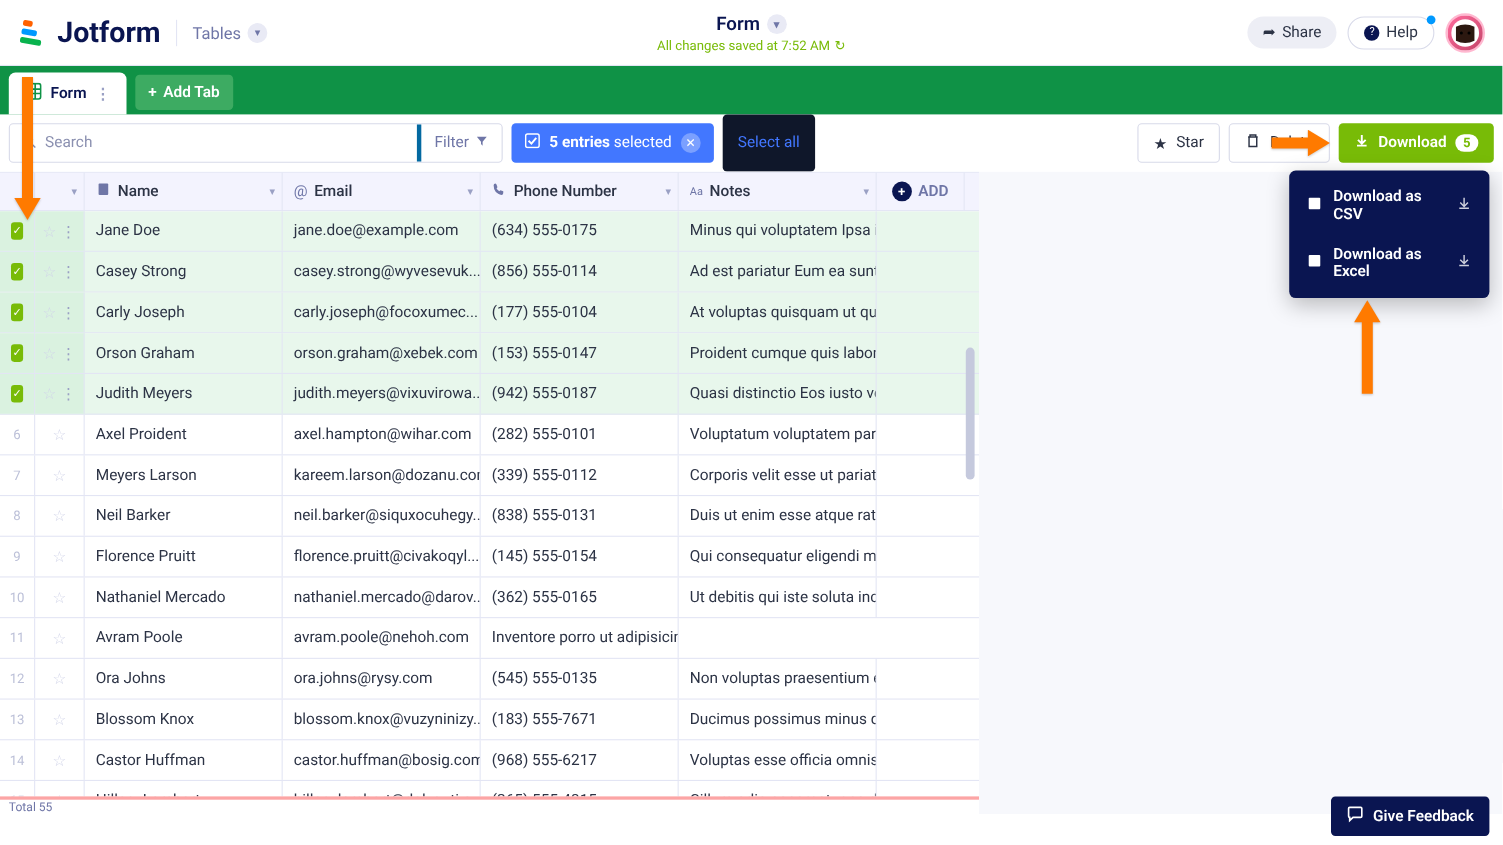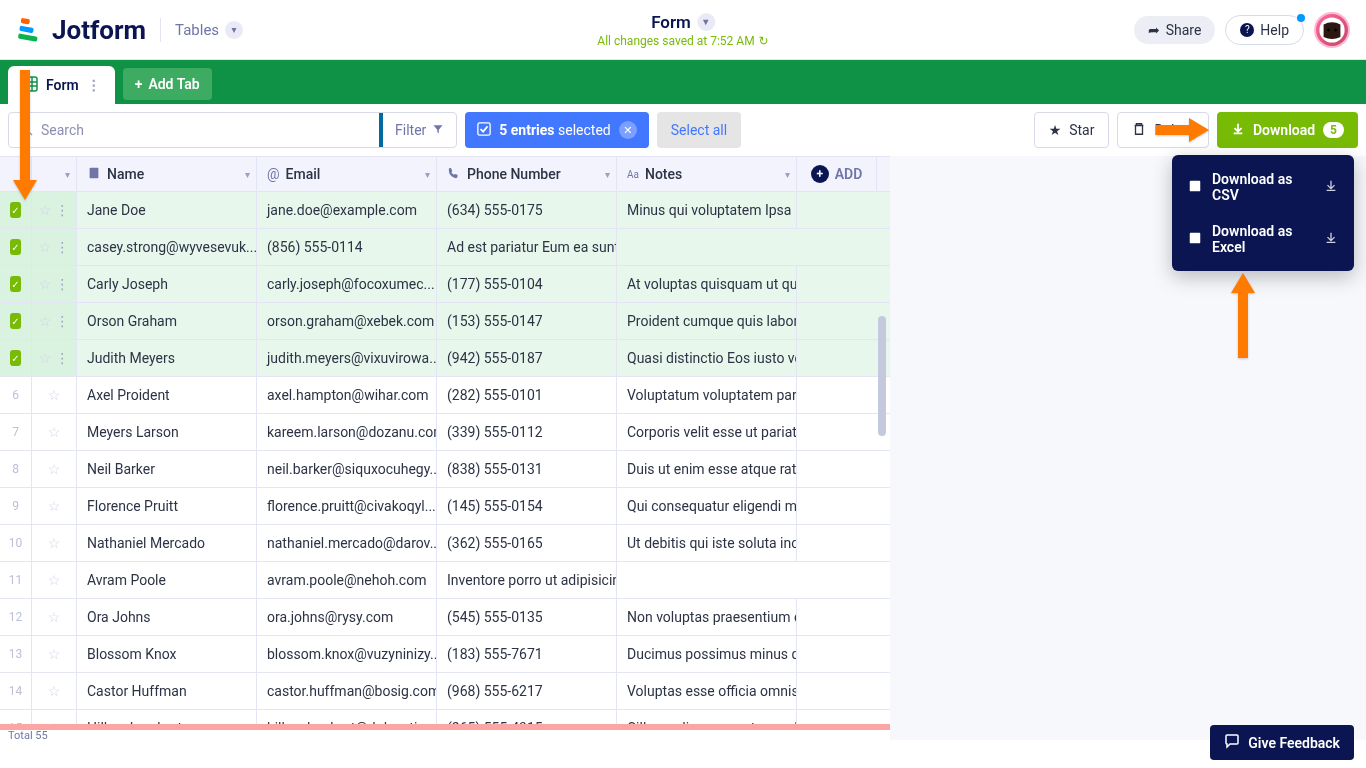--- a/index.html
+++ b/index.html
@@ -27,21 +27,21 @@
 .tab .dots{color:#9aa0c4}
 .add-tab{height:32px;background:#3DAB62;border-radius:4px;display:flex;align-items:center;padding:0 12px;gap:6px;color:#fff;font-weight:600;margin-bottom:4px;font-size:14px}
 .toolbar{height:52px;display:flex;align-items:center;padding:8px;gap:8px}
 .search-wrap{display:flex;border:1px solid #d8dae9;border-radius:4px;height:36px;overflow:hidden}
 .search-box{display:flex;align-items:center;padding:0 10px;width:370px;gap:8px;color:#8b90b0}
 .search-box input{border:none;outline:none;font-size:14px;flex:1;color:#a16207}
 .search-box input::placeholder{color:#8b90b0}
 .filter-btn{display:flex;align-items:center;gap:6px;padding:0 12px;border-left:4px solid #0369a1;color:#6f76a7;font-size:14px}
 .selected-chip{background:#4277FF;color:#fff;border-radius:4px;height:36px;display:flex;align-items:center;padding:0 12px;gap:8px;font-size:14px}
 .selected-chip .close{width:18px;height:18px;background:rgba(255,255,255,0.3);border-radius:50%;display:flex;align-items:center;justify-content:center;font-size:11px}
-.selectall{background:#e5e5e5;color:#4277FF;border-radius:4px;height:36px;display:flex;align-items:center;padding:0 14px;font-size:14px}
+.selectall{background:#0f172a;color:#4277FF;border-radius:4px;height:52px;display:flex;align-items:center;padding:0 14px;font-size:14px}
 .toolbar-right{margin-left:auto;display:flex;gap:8px}
 .btn{height:36px;border-radius:4px;display:flex;align-items:center;padding:0 14px;gap:8px;font-size:14px;cursor:pointer}
 .btn.outline{border:1px solid #d8dae9;background:#fff;color:#2c3345}
 .btn.download{background:#78BB07;color:#fff;font-weight:600}
 .btn.download .badge{background:#fff;color:#78BB07;border-radius:10px;padding:1px 7px;font-size:12px;font-weight:700}
 .table-area{position:relative;height:584px;overflow:hidden}
 .grid-wrap{width:890px;height:100%;overflow:hidden;background:#fff}
 .thead{display:flex;height:36px;background:#F3F3FE;border-top:1px solid #e3e5f4;border-bottom:1px solid #e3e5f4}
 .th{display:flex;align-items:center;padding:0 10px;border-right:1px solid #e3e5f4;color:#6f76a7;font-size:14px;gap:6px;position:relative}
 .th .hlabel{color:#2c3345;font-weight:500}
@@ -57,21 +57,21 @@
 .tbody{height:548px;overflow:hidden}
 .row{display:flex;height:37px;border-bottom:1px solid #e3e5f4;align-items:center}
 .row.sel{background:#e8f7ec}
 .row.sel .c0,.row.sel .c1{background:#daf2e0}
 .cell{padding:0 10px;border-right:1px solid #e3e5f4;height:100%;display:flex;align-items:center;white-space:nowrap;overflow:hidden;text-overflow:ellipsis;color:#2c3345}
 .cell.c0{justify-content:center;color:#bcc0d8;font-size:12px}
 .cell.c1{justify-content:center;gap:4px;color:#bcc0d8}
 .checkbox{width:16px;height:16px;border-radius:3px;background:#78BB07;display:flex;align-items:center;justify-content:center;color:#fff;font-size:10px}
 .star-o{color:#d1d4e8}
 .dots-v{color:#9aa0c4;font-size:14px}
-.footer{position:absolute;bottom:0;left:0;height:16px;background:#fff;border-top:6px solid #fca5a5;padding:0 8px;font-size:11px;color:#6f76a7;display:flex;align-items:center;width:890px}
+.footer{position:absolute;bottom:0;left:0;height:16px;background:#fff;border-top:3px solid #fca5a5;padding:0 8px;font-size:11px;color:#6f76a7;display:flex;align-items:center;width:890px}
 .right-bg{position:absolute;left:890px;top:0;right:0;bottom:0;background:#f7f8fc}
 .dropdown{position:absolute;top:155px;right:12px;width:182px;background:#0a1551;border-radius:6px;padding:6px;z-index:50;box-shadow:0 6px 20px rgba(0,0,0,0.25)}
 .dd-item{display:flex;align-items:center;gap:10px;padding:10px 10px;color:#fff;border-radius:4px;font-size:14px;font-weight:600;cursor:pointer;position:relative}
 .dd-item.hover{background:#1e2a6e}
 .dd-item .dl-icon{margin-left:auto;opacity:0.8}
 .callout-arrow{position:absolute;z-index:60}
 .arrow1{left:10px;top:65px}
 .arrow2{right:108px;top:268px}
 .arrow-svg{filter:drop-shadow(0 1px 1px rgba(0,0,0,0.2))}
 .arrow3{position:absolute;right:155px;top:115px;z-index:60}
@@ -257,20 +257,21 @@
           <div class="cell c5">Minus qui voluptatem Ipsa i...</div>
         </div>
         <div class="row sel">
           <div class="cell c0">
             <span class="checkbox">✓</span>
           </div>
           <div class="cell c1">
             <span class="star-o">☆</span>
             <span class="dots-v">⋮</span>
           </div>
+          <div class="cell c2">Casey Strong</div>
           <div class="cell c3">casey.strong@wyvesevuk...</div>
           <div class="cell c4">(856) 555-0114</div>
           <div class="cell c5">Ad est pariatur Eum ea sunt ...</div>
         </div>
         <div class="row sel">
           <div class="cell c0">
             <span class="checkbox">✓</span>
           </div>
           <div class="cell c1">
             <span class="star-o">☆</span>

